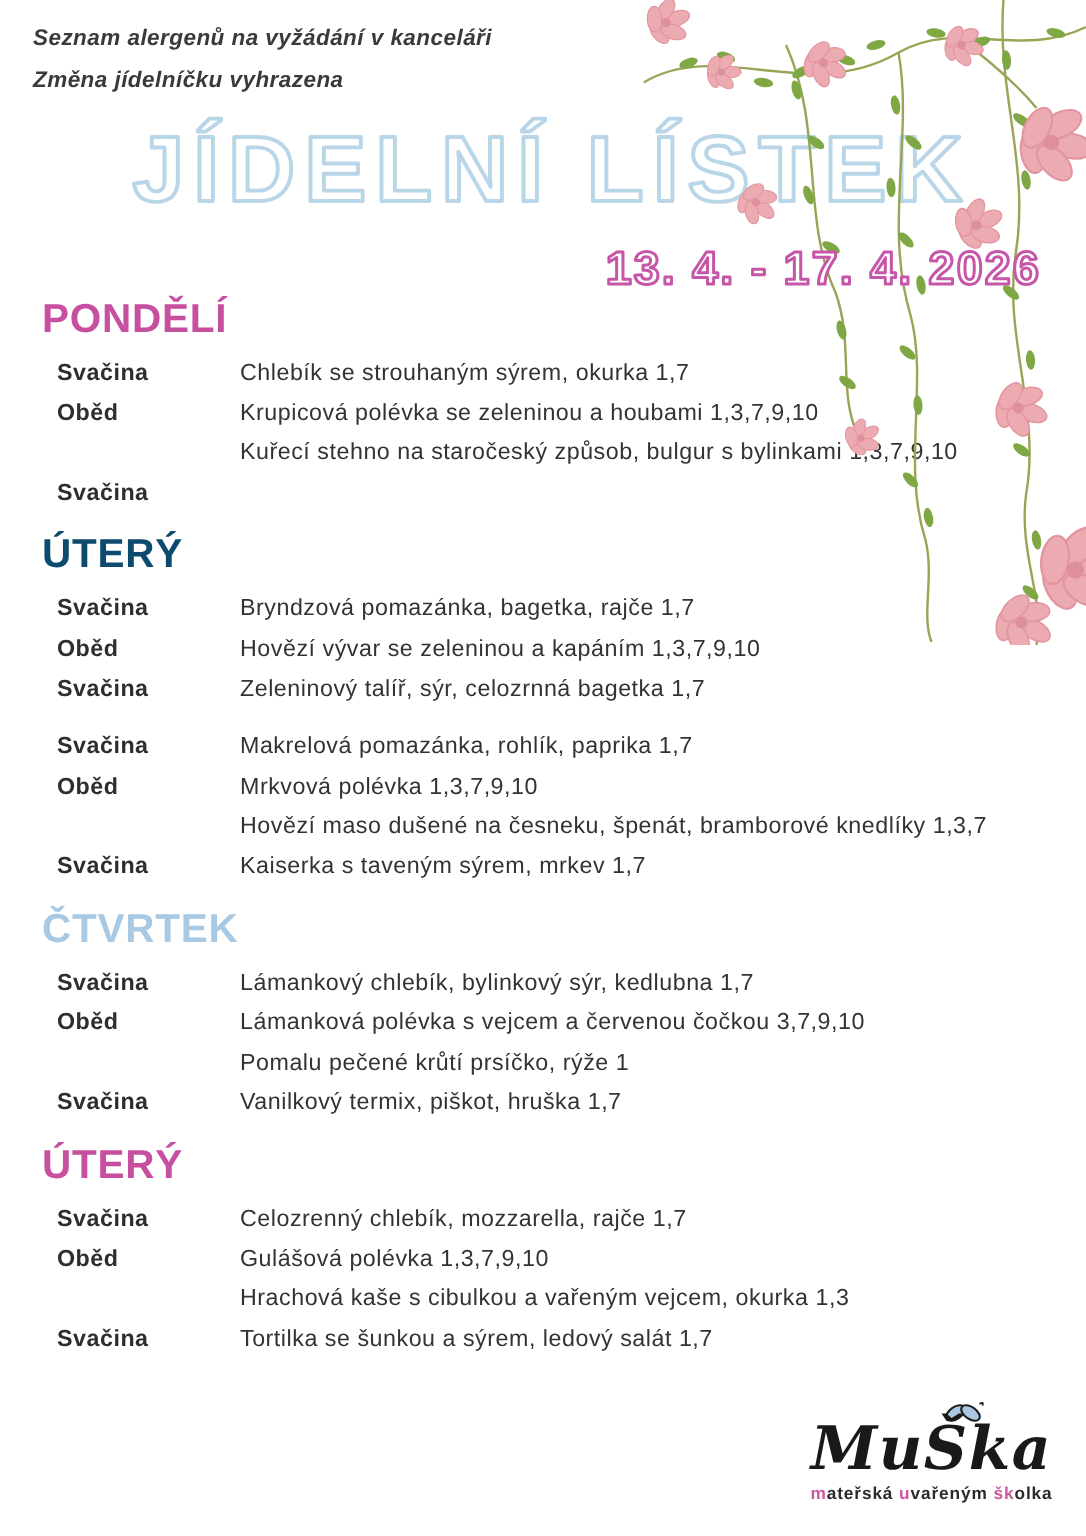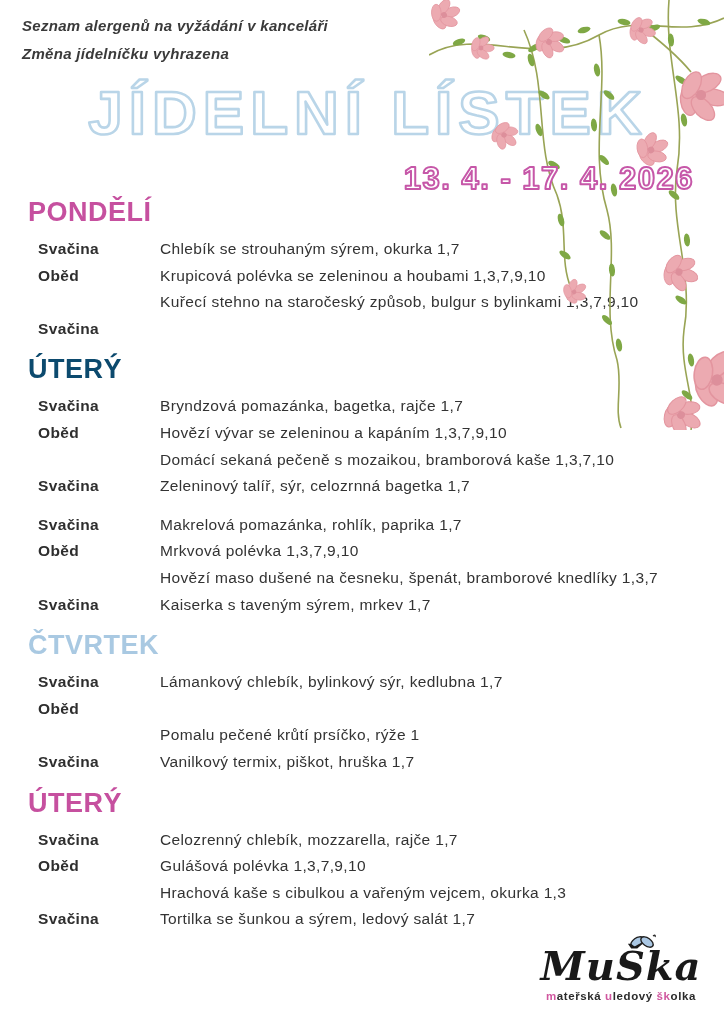--- a/index.html
+++ b/index.html
@@ -138,21 +138,20 @@
         <div class="row">
           <span class="row-label">Svačina</span>
           <span class="row-text">Bryndzová pomazánka, bagetka, rajče 1,7</span>
         </div>
         <div class="row">
           <span class="row-label">Oběd</span>
           <span class="row-text">Hovězí vývar se zeleninou a kapáním 1,3,7,9,10</span>
         </div>
         <div class="row">
           <span class="row-label"></span>
-          <span class="row-text">Domácí sekaná pečeně s mozaikou, bramborová kaše 1,3,7,10</span>
         </div>
         <div class="row">
           <span class="row-label">Svačina</span>
           <span class="row-text">Zeleninový talíř, sýr, celozrnná bagetka 1,7</span>
         </div>
       </div>
     </section>
     <section class="day">
       <div class="rows">
         <div class="row">
@@ -175,20 +174,21 @@
     </section>
     <section class="day">
       <h2 class="day-name" style="color: rgb(169, 201, 226);">ČTVRTEK</h2>
       <div class="rows">
         <div class="row">
           <span class="row-label">Svačina</span>
           <span class="row-text">Lámankový chlebík, bylinkový sýr, kedlubna 1,7</span>
         </div>
         <div class="row">
           <span class="row-label">Oběd</span>
+          <span class="row-text">Lámanková polévka s vejcem a červenou čočkou 3,7,9,10</span>
         </div>
         <div class="row">
           <span class="row-label"></span>
           <span class="row-text">Pomalu pečené krůtí prsíčko, rýže 1</span>
         </div>
         <div class="row">
           <span class="row-label">Svačina</span>
           <span class="row-text">Vanilkový termix, piškot, hruška 1,7</span>
         </div>
       </div>
@@ -216,14 +216,14 @@
     </section>
   </div>
 
 <div class="logo">
   <svg class="fly" width="28" height="20" viewBox="0 0 28 20" aria-hidden="true">
     <ellipse cx="9" cy="10" rx="7" ry="4" fill="#aac7e3" stroke="#202020" stroke-width="1.4" transform="rotate(-35 9 10)"></ellipse>
     <ellipse cx="19" cy="10" rx="7" ry="4" fill="#aac7e3" stroke="#202020" stroke-width="1.4" transform="rotate(35 19 10)"></ellipse>
     <path d="M25,4 q3,-2 2,1" stroke="#202020" stroke-width="1.2" fill="none"></path>
   </svg>
   <div class="logo-name">MuŠka</div>
-  <div class="logo-tagline"><span style="color: rgb(208, 87, 159);">m</span><span style="color: rgb(43, 43, 43);">ateřská </span><span style="color: rgb(208, 87, 159);">u</span><span style="color: rgb(43, 43, 43);">ledový </span><span style="color: rgb(208, 87, 159);">šk</span><span style="color: rgb(43, 43, 43);">olka</span></div>
+  <div class="logo-tagline"><span style="color: rgb(208, 87, 159);">m</span><span style="color: rgb(43, 43, 43);">ateřská </span><span style="color: rgb(208, 87, 159);">u</span><span style="color: rgb(43, 43, 43);">vařeným </span><span style="color: rgb(208, 87, 159);">šk</span><span style="color: rgb(43, 43, 43);">olka</span></div>
 </div>
 
 </body></html>

